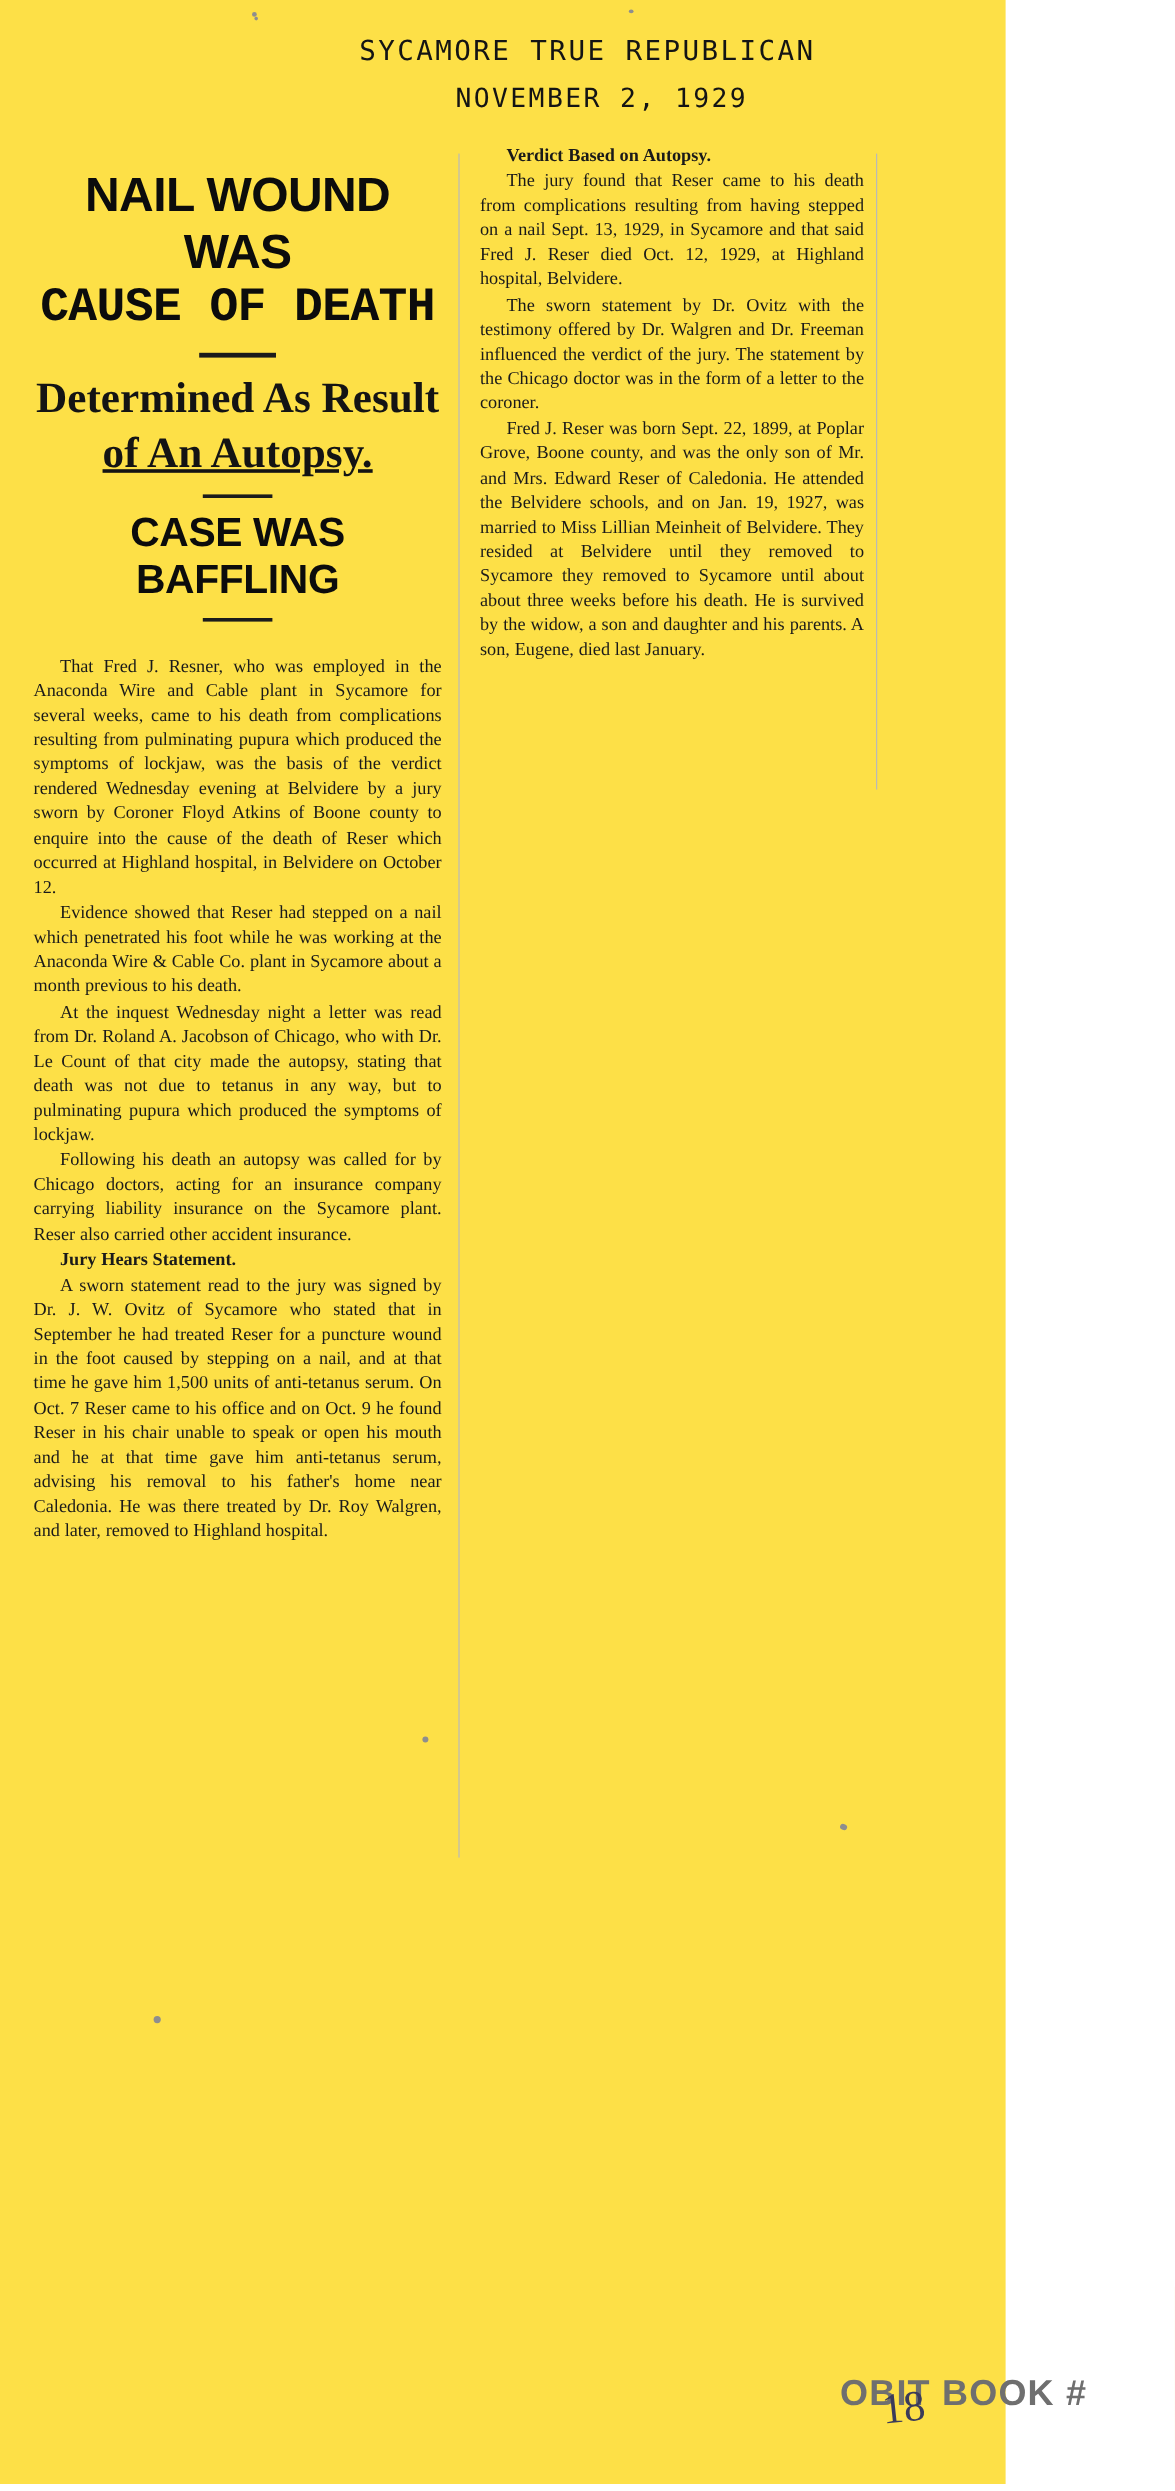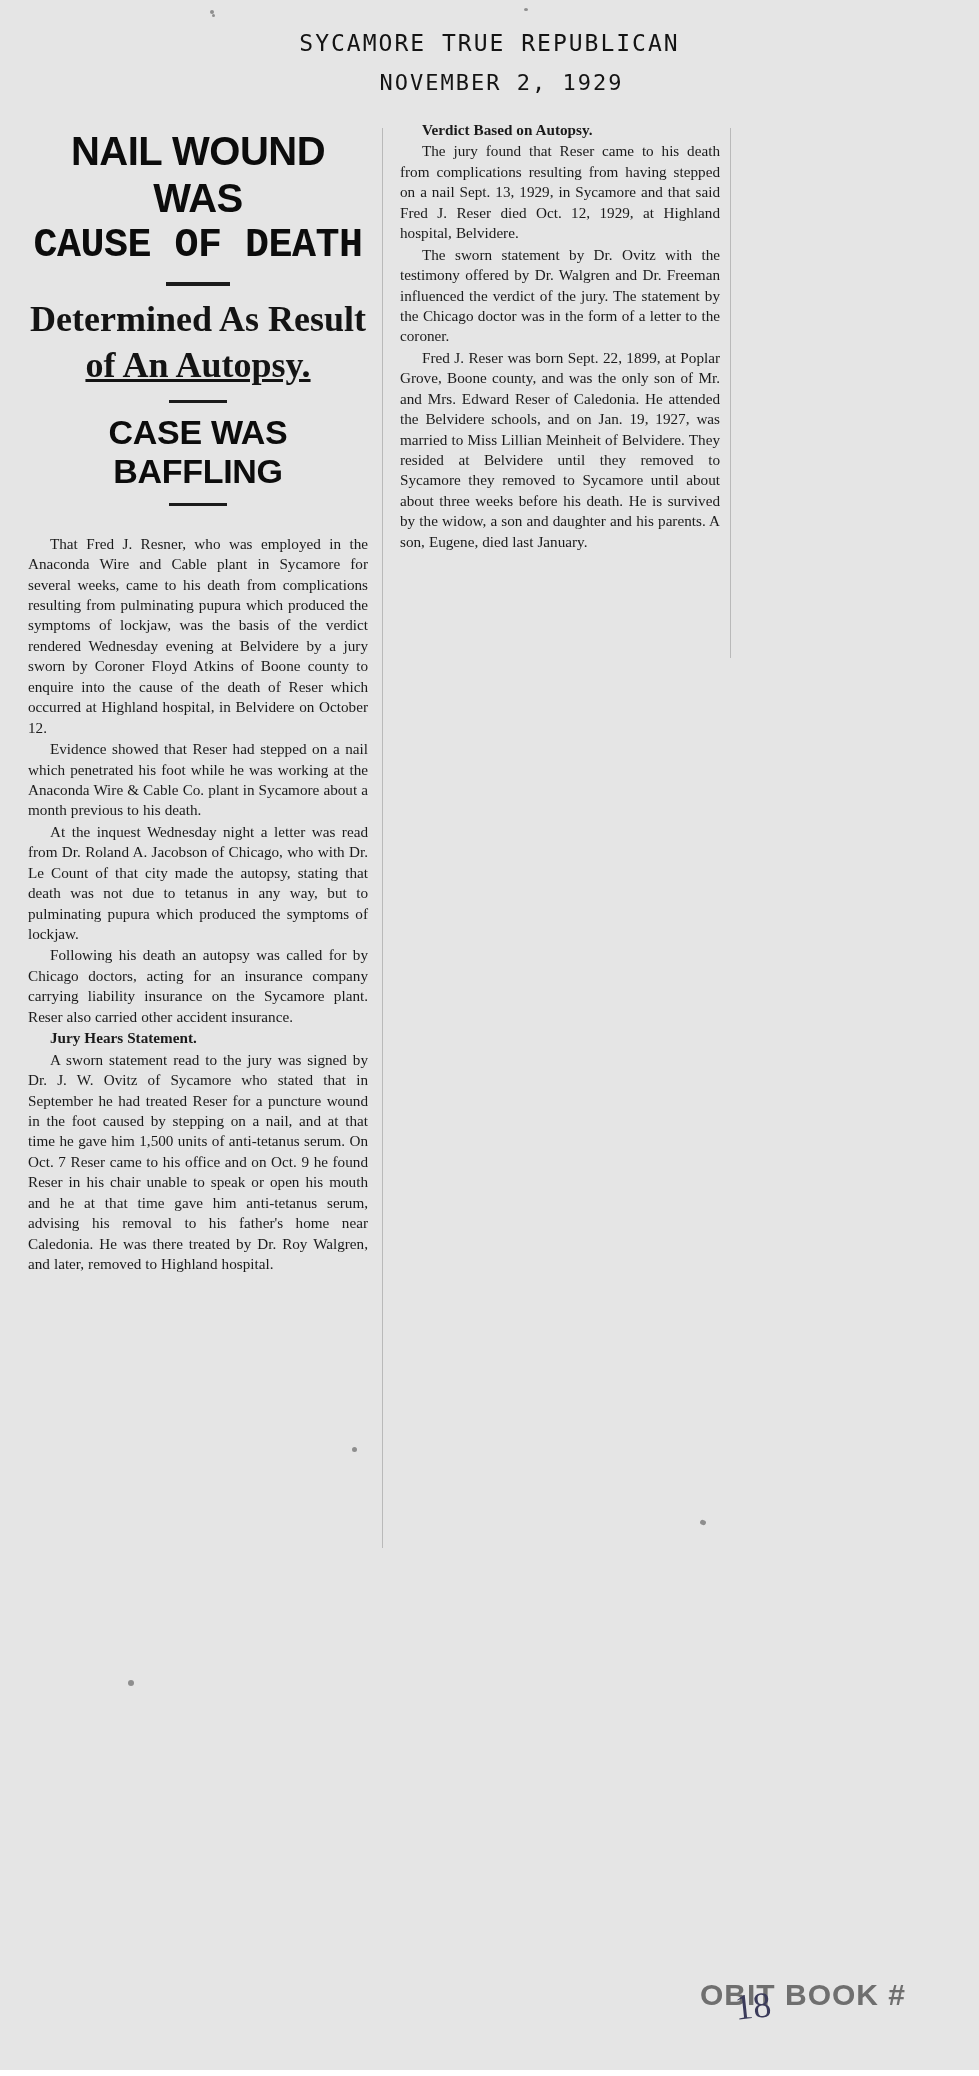--- a/index.html
+++ b/index.html
@@ -10,23 +10,23 @@
   body {
     width: 979px;
     height: 2076px;
     position: relative;
     font-family: "DejaVu Sans", sans-serif;
     color: #111111;
     overflow: hidden;
   }
   .page {
     position: relative;
-    width: 979px;
+    width: 838px;
     height: 2076px;
-    background: #e5e5e5;
+    background: #fde047;
   }
 
   
   .masthead {
     position: absolute;
     left: 0;
     top: 30px;
     width: 979px;
     text-align: center;
   }
@@ -44,21 +44,21 @@
     color: #141414;
     display: block;
     margin-top: 14px;
     padding-left: 24px;
   }
 
   
   .col-left {
     position: absolute;
     left: 28px;
-    top: 128px;
+    top: 140px;
     width: 340px;
   }
   .col-right {
     position: absolute;
     left: 400px;
     top: 120px;
     width: 320px;
   }
   .rule-vert {
     position: absolute;

